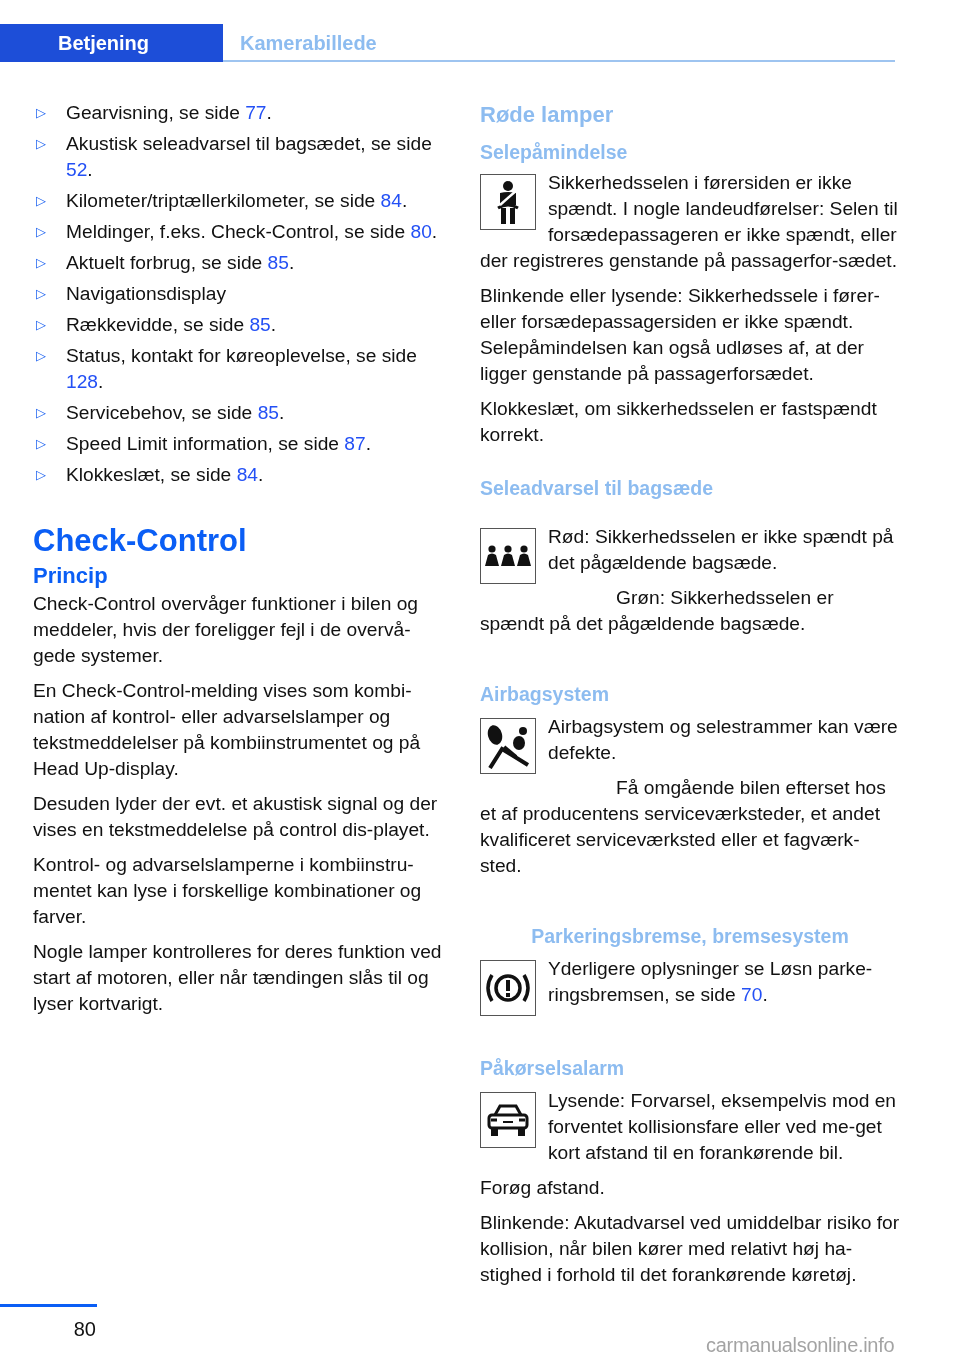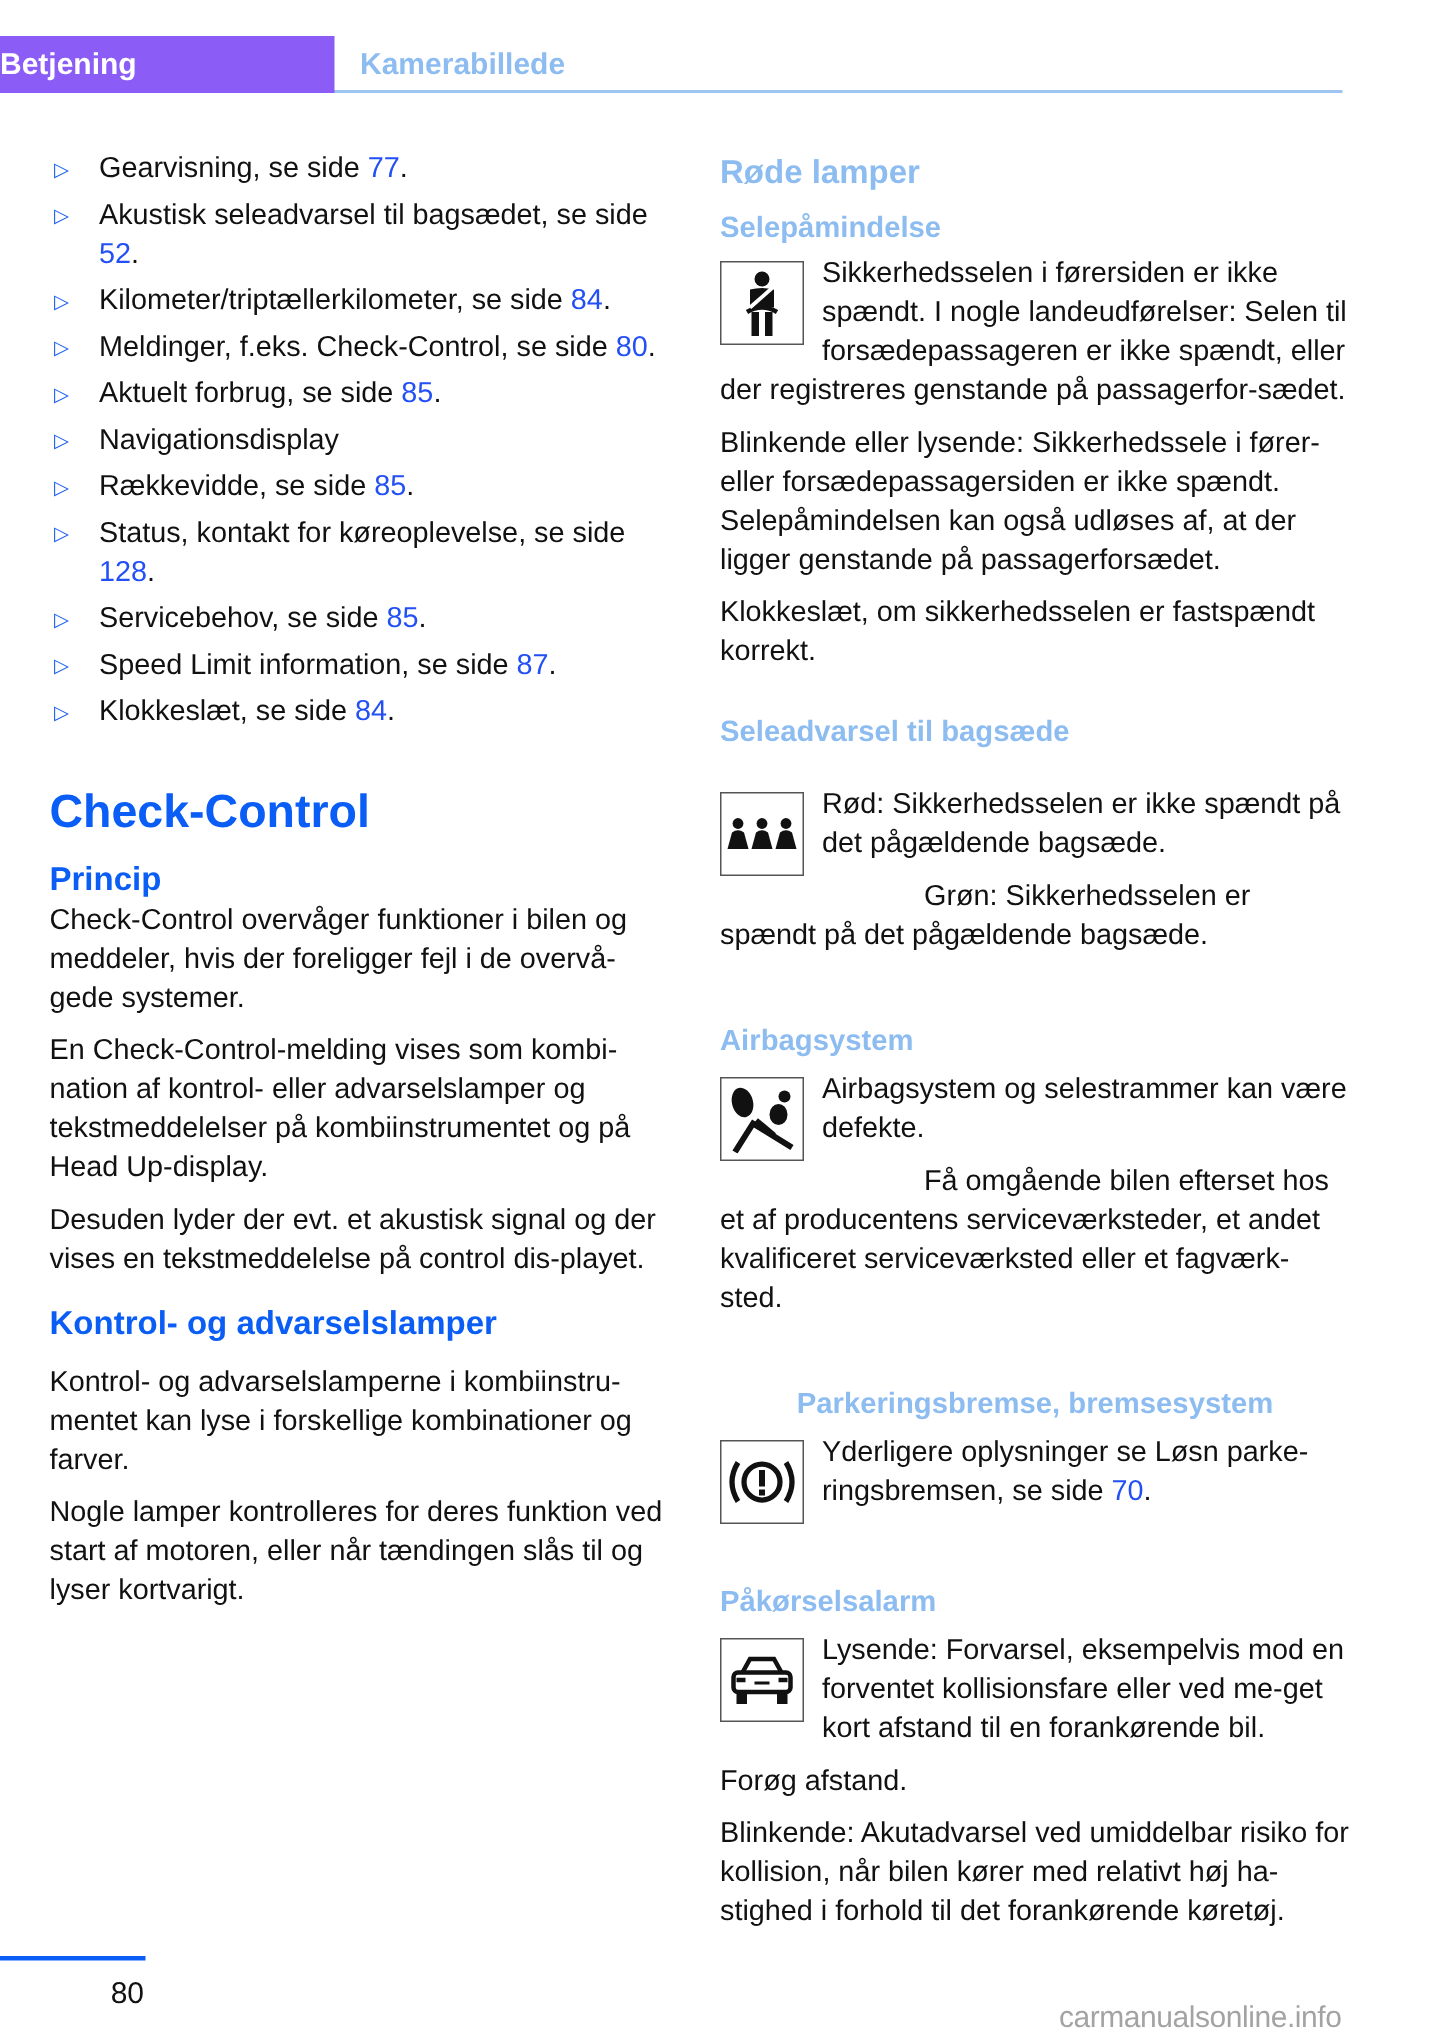--- a/index.html
+++ b/index.html
@@ -1,38 +1,38 @@
 <!DOCTYPE html>
 <html><head>
 <meta charset="utf-8">
 <style>
   * { margin: 0; padding: 0; box-sizing: border-box; }
   html, body { width: 960px; height: 1362px; background: #ffffff; overflow: hidden; }
   body { position: relative; font-family: "Liberation Sans", sans-serif; color: #111; }
 
   
   .header { position: absolute; top: 24px; left: 0; width: 895px; height: 38px; border-bottom: 2px solid #9ec4f0; }
-  .tab-active { position: absolute; left: 0; top: 0; width: 223px; height: 38px; background: #8b5cf6; color: #fff; font-weight: bold; font-size: 20px; text-align: left; padding-right: 16px; line-height: 38px; }
+  .tab-active { position: absolute; left: 0; top: 0; width: 223px; height: 38px; background: #1d4ed8; color: #fff; font-weight: bold; font-size: 20px; text-align: center; padding-right: 16px; line-height: 38px; }
   .tab-inactive { position: absolute; left: 240px; top: 0; height: 38px; line-height: 38px; color: #8dbcf0; font-weight: bold; font-size: 20px; }
 
   
   .col-left { position: absolute; left: 33px; top: 100px; width: 410px; }
   .col-right { position: absolute; left: 480px; top: 100px; width: 420px; }
 
   .text { font-size: 19.2px; line-height: 26px; color: #111; }
   .p { margin-bottom: 9px; }
 
   
   .blist { list-style: none; }
   .blist li { position: relative; padding-left: 33px; font-size: 19.2px; line-height: 26px; margin-bottom: 5px; }
   .blist li .arrow { position: absolute; left: 3px; top: 0; color: #1a60f0; font-size: 13px; line-height: 26px; }
   .link { color: #2350f5; margin-top: 12px; }
 
   .h1 { font-size: 31px; font-weight: bold; color: #0a5ef5; margin-top: 33px; line-height: 40px; }
-  .h2 { font-size: 22px; font-weight: bold; color: #0a5ef5; margin-top: 10px; line-height: 30px; }
+  .h2 { font-size: 22px; font-weight: bold; color: #0a5ef5; line-height: 30px; }
   .h2b { font-size: 22px; font-weight: bold; color: #0a5ef5; margin-top: 14px; line-height: 30px; margin-bottom: 12px; }
   .h3-light { font-size: 22px; font-weight: bold; color: #8dbcf0; line-height: 30px; }
   .h4-light { font-size: 19.5px; font-weight: bold; color: #8dbcf0; line-height: 28px; }
 
   
   .iconbox { float: left; width: 56px; height: 56px; border: 1px solid #555; margin: 4px 12px 4px 0; display: flex; align-items: center; justify-content: center; background: #fff; }
   .iconbox svg { display: block; }
   .clear { clear: both; }
 
   
@@ -63,21 +63,20 @@
     <li><span class="arrow">▷</span><span>Speed Limit information, se side </span><span class="link">87</span><span>.</span></li>
     <li><span class="arrow">▷</span><span>Klokkeslæt, se side </span><span class="link">84</span><span>.</span></li>
   </ul>
 
   <div class="h1">Check-Control</div>
   <div class="h2">Princip</div>
   <p class="text p">Check-Control overvåger funktioner i bilen og meddeler, hvis der foreligger fejl i de overvå-gede systemer.</p>
   <p class="text p">En Check-Control-melding vises som kombi-nation af kontrol- eller advarselslamper og tekstmeddelelser på kombiinstrumentet og på Head Up-display.</p>
   <p class="text p">Desuden lyder der evt. et akustisk signal og der vises en tekstmeddelelse på control dis-playet.</p>
 
-  <div class="h2b">Kontrol- og advarselslamper</div>
   <p class="text p">Kontrol- og advarselslamperne i kombiinstru-mentet kan lyse i forskellige kombinationer og farver.</p>
   <p class="text p">Nogle lamper kontrolleres for deres funktion ved start af motoren, eller når tændingen slås til og lyser kortvarigt.</p>
 </div>
 
 <div class="col-right">
   <div class="h3-light" style="margin-bottom:8px;">Røde lamper</div>
 
   <div class="h4-light" style="margin-bottom:4px;">Selepåmindelse</div>
   <div>
     <div class="iconbox">

